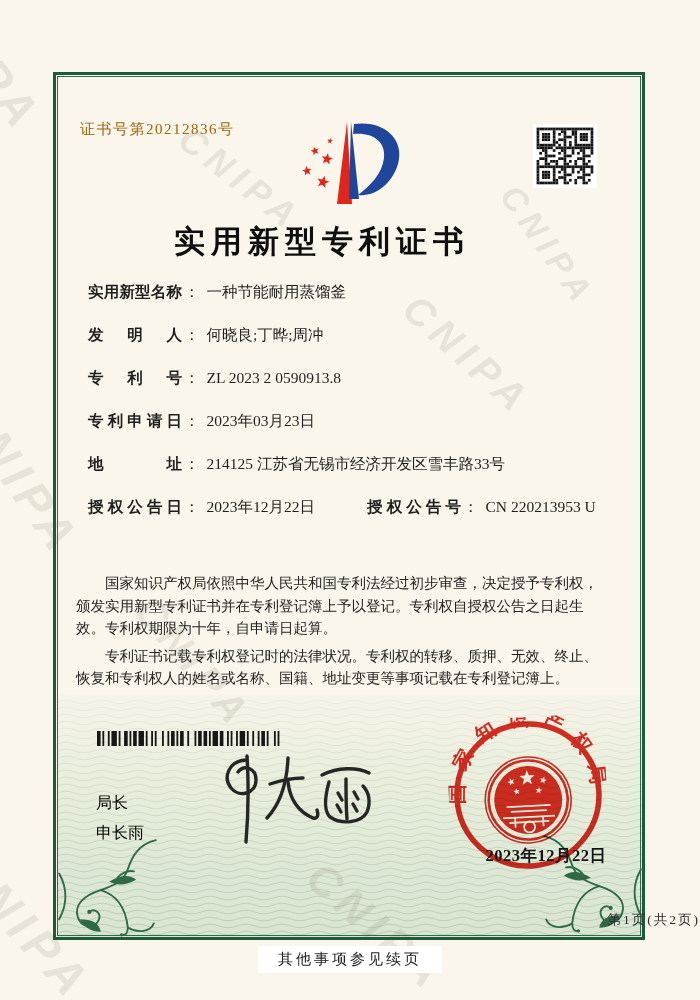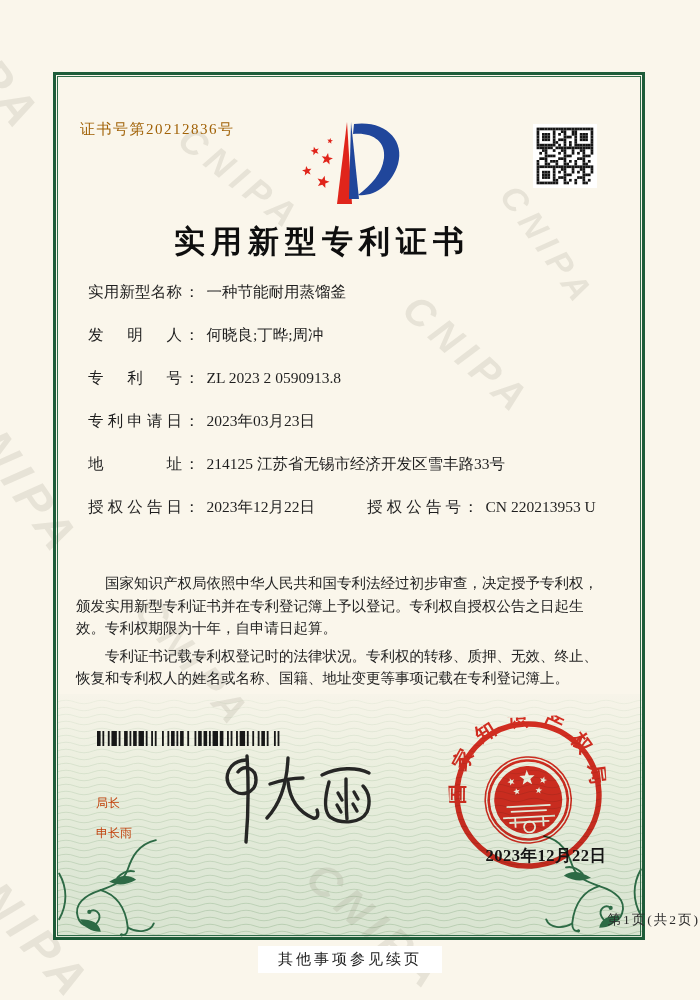--- a/index.html
+++ b/index.html
@@ -35,30 +35,30 @@
 
   .cert-no{position:absolute;left:80px;top:120px;font-size:15px;letter-spacing:1.5px;color:#a16207;}
   .logo{position:absolute;left:295px;top:114px;width:115px;height:96px;}
   .qr{position:absolute;left:533px;top:124px;width:64px;height:64px;}
 
   .title{position:absolute;left:0;top:221px;width:644px;text-align:center;
          font-size:31px;font-weight:700;letter-spacing:6px;color:#0e0e0e;}
 
   .fields{position:absolute;left:88px;top:281px;width:540px;font-size:15.5px;}
   .row{margin-bottom:22px;line-height:21px;white-space:nowrap;}
-  .lbl{display:inline-block;width:94px;text-align:justify;text-align-last:justify;-moz-text-align-last:justify;}
+  .lbl{display:inline-block;width:94px;text-align:justify;text-align-last:justify;font-weight:bold;-moz-text-align-last:justify;}
   .colon{margin:0 7px 0 2px;}
   .g2{margin-left:52px;}
 
   .paras{position:absolute;left:76px;top:572px;width:528px;font-size:14.5px;line-height:22.5px;color:#232323;}
   .paras p{margin:0 0 5px 0;text-indent:2em;}
 
   .barcode{position:absolute;left:97px;top:731px;width:186px;height:15px;}
 
-  .director{position:absolute;left:96px;top:788px;font-size:12px;line-height:30px;color:#c2410c;}
+  .director{position:absolute;left:96px;top:788px;font-size:16px;line-height:30px;color:#000000;}
   .sign{position:absolute;left:200px;top:748px;width:182px;height:102px;}
 
   .seal{position:absolute;left:449px;top:717px;width:158px;height:158px;
         mix-blend-mode:multiply;opacity:.95;transform:rotate(-3deg);}
   .seal-date{position:absolute;left:481px;top:845px;width:130px;text-align:center;
              font-size:16.5px;font-weight:700;color:#141414;letter-spacing:.5px;}
 
   .page-num{position:absolute;left:0;top:911px;width:700px;text-align:right;
             font-size:13.5px;letter-spacing:2px;color:#2c2c2c;}
   .foot-note{position:absolute;left:50%;top:946px;transform:translateX(-50%);

